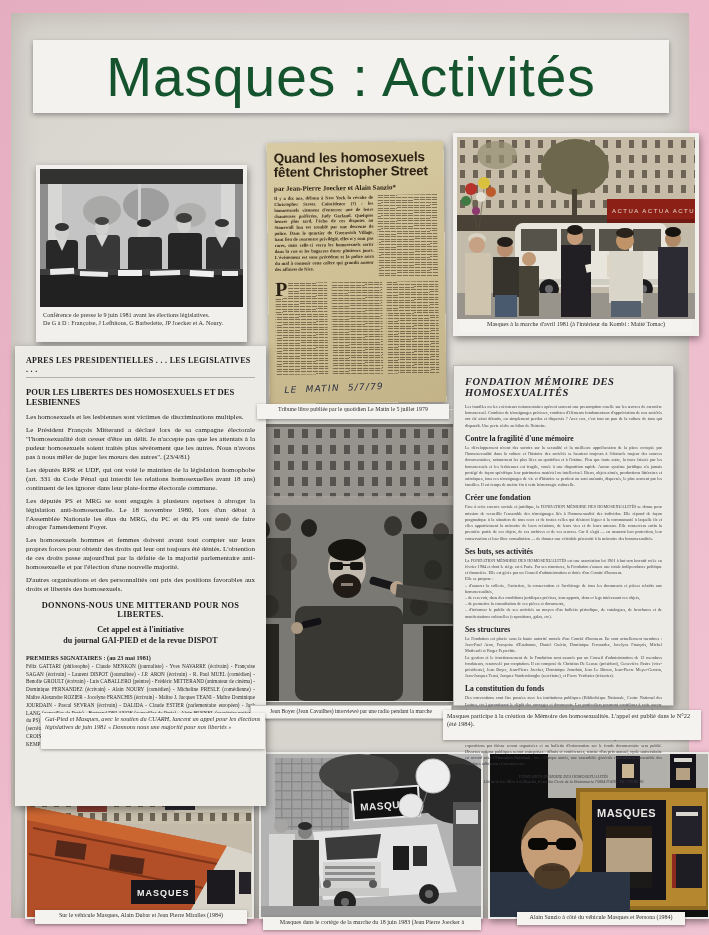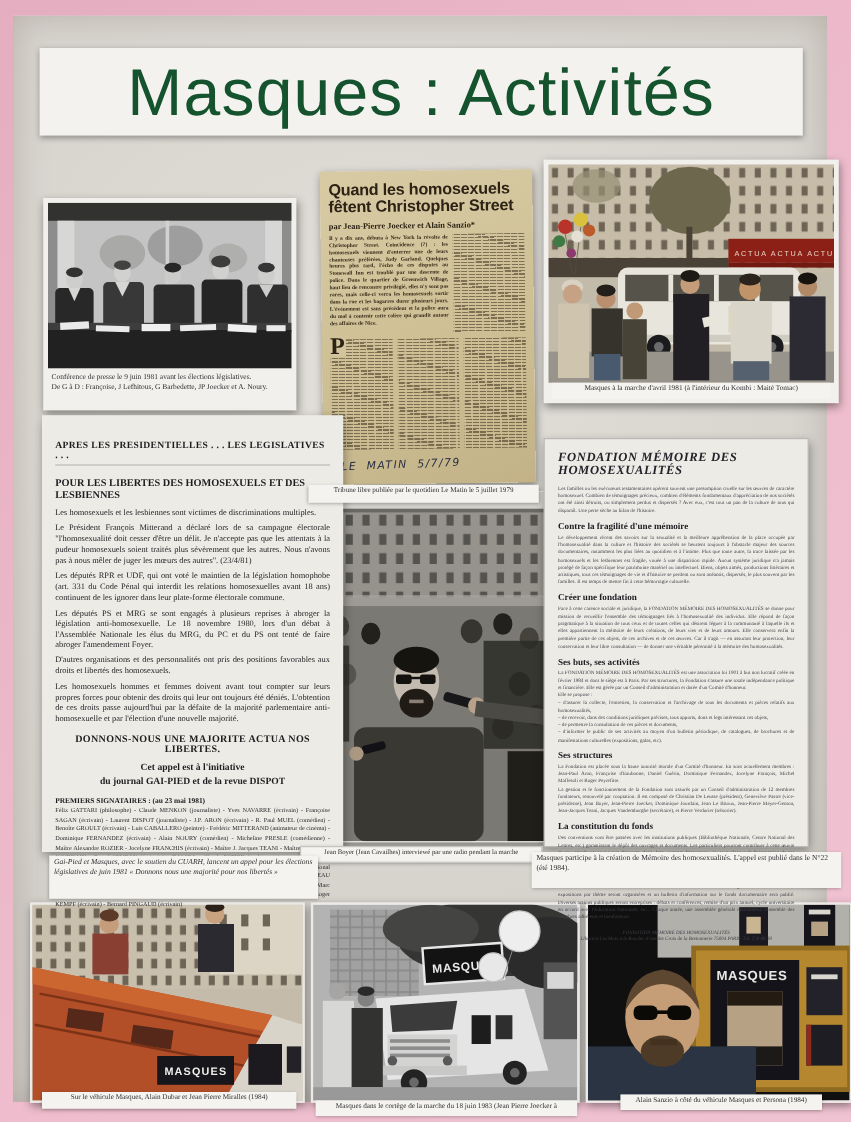--- a/index.html
+++ b/index.html
@@ -35,21 +35,21 @@
   .c-cols{display:flex;gap:4px;margin-top:5px;height:92px;position:relative;}
   .c-col{flex:1;}
   .c-drop{position:absolute;left:0;top:-2px;width:13px;height:16px;background:#d2c49c;
     font-family:"Liberation Serif",serif;font-weight:bold;font-size:20px;line-height:.85;}
   .c-hand{font-family:"DejaVu Sans",sans-serif;font-style:italic;font-size:9px;color:#2a3044;
     letter-spacing:1.2px;word-spacing:4px;transform:rotate(-1.5deg);margin:8px 0 0 8px;}
 
   
   .doc{background:#edebe5;color:#1d1d20;font-family:"Liberation Serif",serif;
     box-shadow:1px 3px 8px rgba(0,0,0,.4);box-sizing:border-box;}
-  #manifesto{left:24px;top:333px;width:251px;height:364px;padding:20px 11px;z-index:5;}
+  #manifesto{left:4px;top:333px;width:251px;height:460px;padding:10px 11px;z-index:5;}
   .m-head{font-size:8px;font-weight:bold;letter-spacing:.3px;border-bottom:.5px solid rgba(0,0,0,.25);padding-bottom:3px;}
   .m-title{font-size:8.6px;font-weight:bold;margin:9px 0 6px;}
   .m-p{font-size:7px;text-align:justify;margin:0 0 4px;line-height:1.28;}
   .m-slogan{font-size:8.4px;font-weight:bold;text-align:center;margin:7px 0 6px;letter-spacing:.3px;}
   .m-init{font-size:8px;font-weight:bold;text-align:center;line-height:1.35;}
   .m-sh{font-size:6.2px;font-weight:bold;margin:7px 0 2px;}
   .m-signers{font-size:5.2px;text-align:justify;line-height:1.5;color:#2a2a2e;}
 
   #fondation{left:442px;top:352px;width:221px;height:341px;padding:9px 11px;z-index:5;
     border:1px solid rgba(70,70,75,.3);}
@@ -274,23 +274,23 @@
     </figure>
     <div class="abs cap" id="boyer-cap">Jean Boyer (Jean Cavailhes) interviewé par une radio pendant la marche</div>
 
     <article class="abs doc" id="manifesto">
       <div class="m-head">APRES LES PRESIDENTIELLES . . .      LES LEGISLATIVES . . .</div>
       <div class="m-title">POUR LES LIBERTES DES HOMOSEXUELS ET DES LESBIENNES</div>
       <p class="m-p">Les homosexuels et les lesbiennes sont victimes de discriminations multiples.</p>
       <p class="m-p">Le Président François Mitterand a déclaré lors de sa campagne électorale "l'homosexualité doit cesser d'être un délit. Je n'accepte pas que les attentats à la pudeur homosexuels soient traités plus sévèrement que les autres. Nous n'avons pas à nous mêler de juger les mœurs des autres". (23/4/81)</p>
       <p class="m-p">Les députés RPR et UDF, qui ont voté le maintien de la législation homophobe (art. 331 du Code Pénal qui interdit les relations homosexuelles avant 18 ans) continuent de les ignorer dans leur plate-forme électorale commune.</p>
       <p class="m-p">Les députés PS et MRG se sont engagés à plusieurs reprises à abroger la législation anti-homosexuelle. Le 18 novembre 1980, lors d'un débat à l'Assemblée Nationale les élus du MRG, du PC et du PS ont tenté de faire abroger l'amendement Foyer.</p>
+      <p class="m-p">Les homosexuels hommes et femmes doivent avant tout compter sur leurs propres forces pour obtenir des droits qui leur ont toujours été déniés. L'obtention de ces droits passe aujourd'hui par la défaite de la majorité parlementaire anti-homosexuelle et par l'élection d'une nouvelle majorité.</p>
       <p class="m-p">D'autres organisations et des personnalités ont pris des positions favorables aux droits et libertés des homosexuels.</p>
-      <p class="m-p">Les homosexuels hommes et femmes doivent avant tout compter sur leurs propres forces pour obtenir des droits qui leur ont toujours été déniés. L'obtention de ces droits passe aujourd'hui par la défaite de la majorité parlementaire anti-homosexuelle et par l'élection d'une nouvelle majorité.</p>
-      <div class="m-slogan">DONNONS-NOUS UNE MAJORITE ACTUA NOS LIBERTES.</div>
+      <div class="m-slogan">DONNONS-NOUS UNE MITTERAND POUR NOS LIBERTES.</div>
       <div class="m-init">
         <div>Cet appel est à l'initiative</div>
         <div>du journal GAI-PIED et de la revue DISPOT</div>
       </div>
       <div class="m-sh">PREMIERS SIGNATAIRES : (au 23 mai 1981)</div>
       <div class="m-signers">Félix GATTARI (philosophe) - Claude MENKON (journaliste) - Yves NAVARRE (écrivain) - Françoise SAGAN (écrivain) - Laurent DISPOT (journaliste) - J.P. ARON (écrivain) - R. Paul MUEL (comédien) - Benoîte GROULT (écrivain) - Luis CABALLERO (peintre) - Frédéric MITTERAND (animateur de cinéma) - Dominique FERNANDEZ (écrivain) - Alain NOURY (comédien) - Micheline PRESLE (comédienne) - Maître Alexandre ROZIER - Jocelyne FRANCHIS (écrivain) - Maître J. Jacques TEANI - Maître Dominique JOURDAIN - Pascal SEVRAN (écrivain) - DALIDA - Claude ESTIER (parlementaire européen) - Jack LANG (conseiller de Paris) - Bertrand DELANOE (conseiller de Paris) - Alain BUSNEL (secrétaire national du PS) - Anne TRELOGUE (secrétaire national du PS) - Albert ROSSE (PSU) - Huguette BOUCHARDEAU (secrétaire nationale PSU) - Françoise d'EAUBONNE (écrivain) - Conrad DETRE (écrivain) - Marc CROISSANT - Maître Gisèle HALIMI - Gilles DELEUZE - Jean EDERN-HALLIER (écrivain) - Roger KEMPF (écrivain) - Bernard PINGAUD (écrivain)</div>
     </article>
     <div class="abs cap" id="manif-cap">Gai-Pied et Masques, avec le soutien du CUARH, lancent un appel pour les élections législatives de juin 1981 « Donnons nous une majorité pour nos libertés »</div>
 
     <article class="abs doc" id="fondation">

